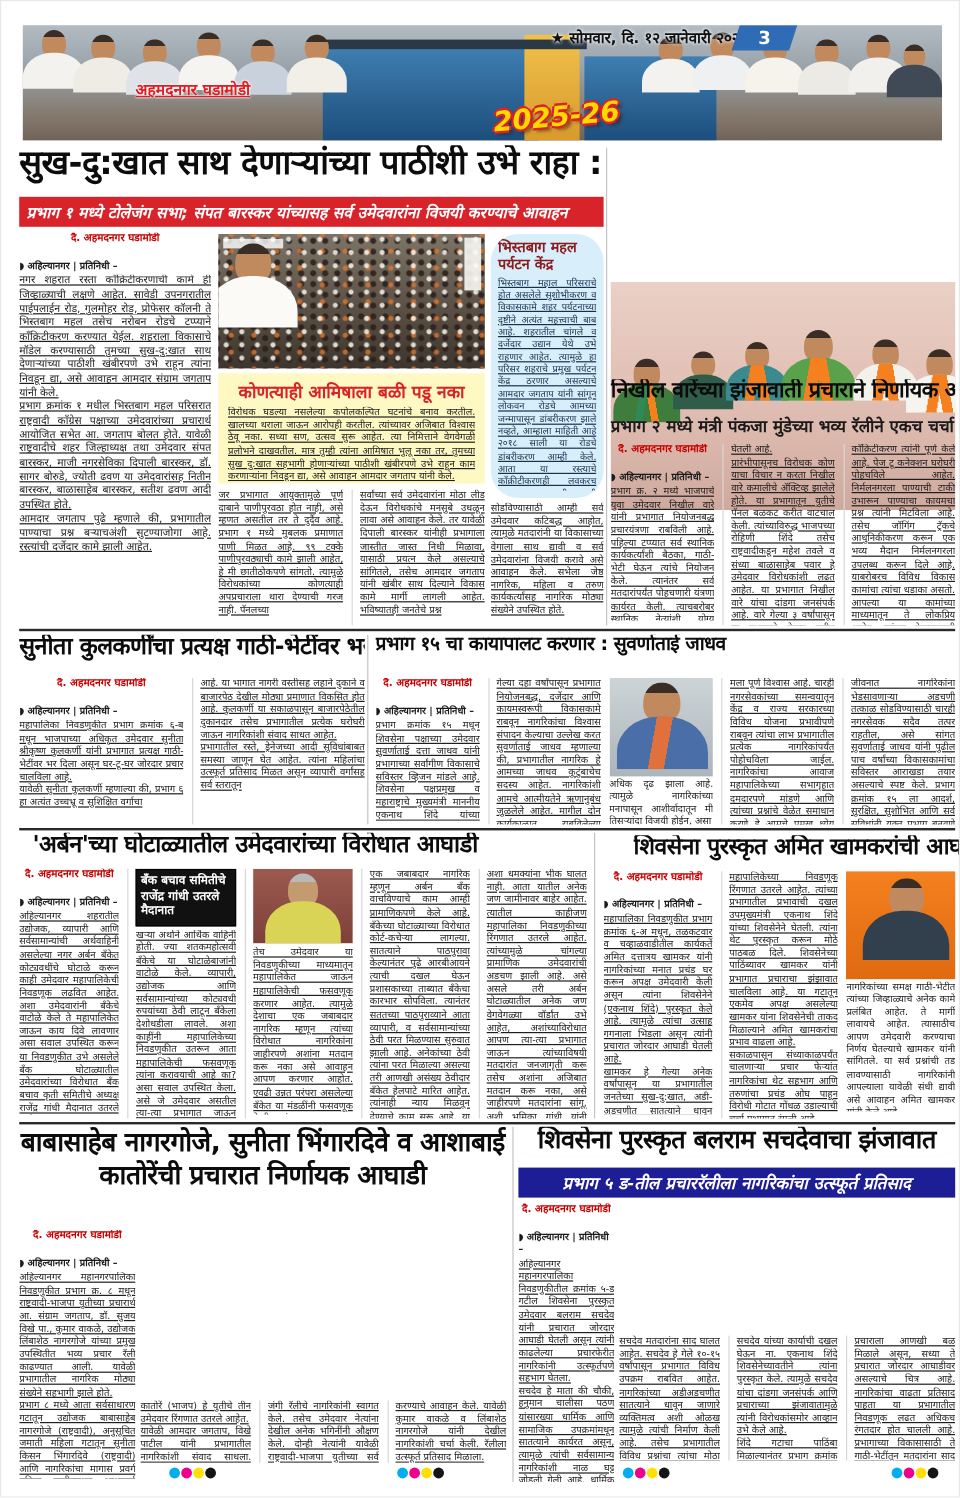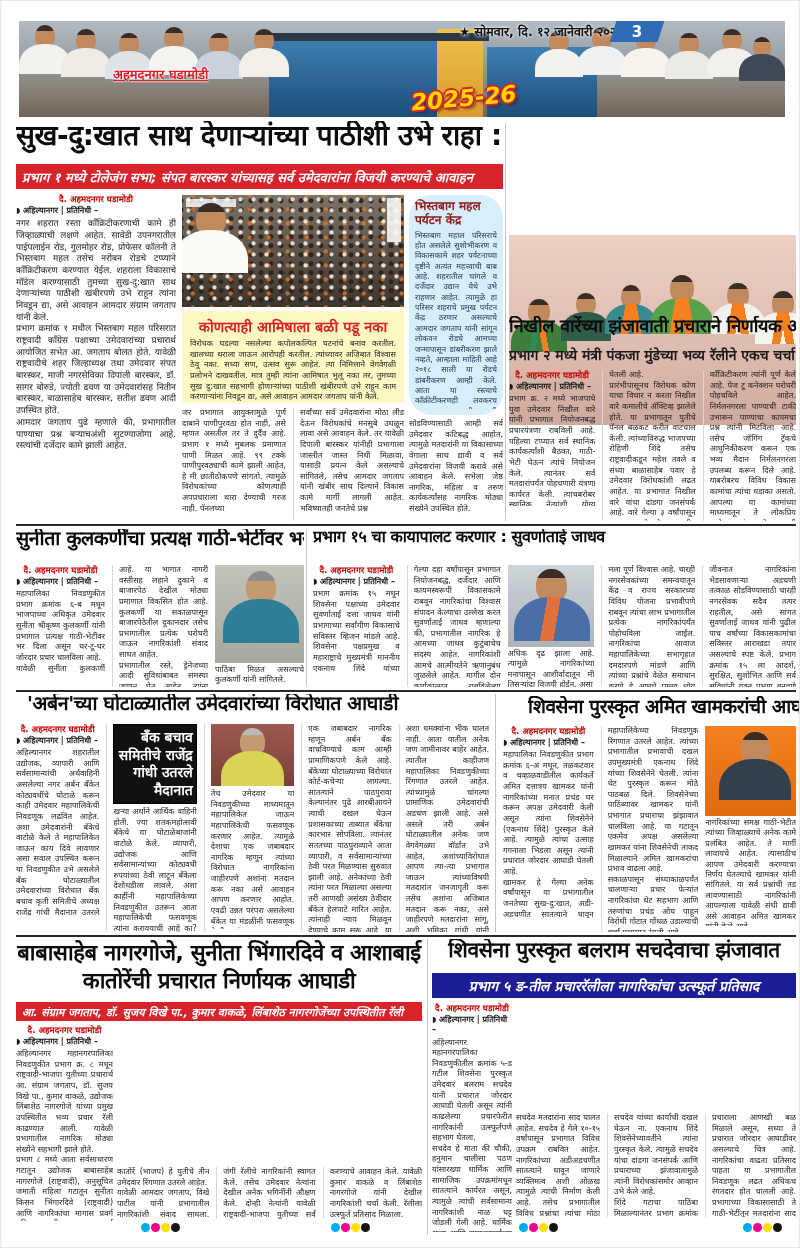--- a/index.html
+++ b/index.html
@@ -44,32 +44,32 @@
   .photo-stage{background:linear-gradient(180deg,#ead0c6 0%,#e0bdb2 55%,#cfa99e 100%);}
   .pcap{font-size:8px;line-height:1.3;text-align:justify;color:#1f1f1f;}
 
   
   .headline{font-weight:800;color:#0c0c0c;line-height:1.06;letter-spacing:-.4px;white-space:nowrap;overflow:hidden;}
   .headline.wrap{white-space:normal;text-align:center;}
   .band{display:flex;align-items:center;color:#fff;font-weight:700;overflow:hidden;white-space:nowrap;font-style:italic;}
   .band-red{background:#d8232a;padding:0 6px;}
   .band-blue{background:#1d1d96;justify-content:center;}
   .byline{color:#c70000;font-weight:800;font-size:8.6px;text-align:center;line-height:1.25;}
-  .dl{font-weight:700;font-size:8px;line-height:1.3;margin:1px 0 2px;}
-  .btxt{font-size:8px;line-height:1.33;text-align:justify;color:#1e1e1e;white-space:pre-line;overflow:hidden;}
+  .dl{font-weight:700;font-size:8px;line-height:1.3;margin:12px 0 2px;}
+  .btxt{font-size:8px;line-height:1.33;text-align:justify;color:#1e1e1e;white-space:pre-line;overflow:hidden;text-decoration:underline;}
   .cols{display:flex;}
   .cols .c{flex:1;overflow:hidden;}
   .cols .c + .c{margin-left:7px;border-left:1px solid #d8d8d8;padding-left:6px;}
 
   .alertbox{background:#fef9c3;padding:5px 8px;overflow:hidden;}
   .alertbox .t{color:#d8232a;font-weight:800;font-size:14.5px;text-align:center;margin-bottom:3px;white-space:nowrap;overflow:hidden;}
   .sidebox{background:#d9eefb;padding:5px 6px;overflow:hidden;}
   .sidebox .t{color:#8a1b1b;font-weight:800;font-size:12px;line-height:1.15;text-align:left;margin-bottom:3px;}
   .sidebox .btxt{color:#14324e;font-size:7.8px;}
-  .blackbox{background:#111;color:#fff;font-weight:700;font-size:14px;line-height:1.25;text-align:right;
+  .blackbox{background:#111;color:#fff;font-weight:700;font-size:10px;line-height:1.25;text-align:left;
             padding:4px 3px;border:1px solid #000;}
   .hr{background:#2a2a2a;}
   .vr{background:#c4c4c4;width:1px;}
 
   .cmyk{display:flex;gap:1px;}
   .cmyk i{width:9px;height:9px;border-radius:50%;display:block;}
   .d-c{background:#00aeef}.d-m{background:#ec008c}.d-y{background:#ffe000}.d-k{background:#151515}
 </style>
 </head>
 <body>
@@ -228,29 +228,20 @@
   <div class="abs headline" style="left:15px;top:528px;width:288px;height:32px;font-size:19.5px;">सुनीता कुलकर्णींचा प्रत्यक्ष गाठी-भेटींवर भर</div>
   <div class="abs cols" style="left:15px;top:564px;width:288px;height:122px;">
     <div class="c">
       <div class="byline">दै. अहमदनगर घडामोडी</div>
       <div class="dl">◗ अहिल्यानगर | प्रतिनिधी –</div>
       <div class="btxt" style="height:84px;">महापालिका निवडणुकीत प्रभाग क्रमांक ६-ब मधून भाजपाच्या अधिकृत उमेदवार सुनीता श्रीकृष्ण कुलकर्णी यांनी प्रभागात प्रत्यक्ष गाठी-भेटींवर भर दिला असून घर-टू-घर जोरदार प्रचार चालविला आहे.
     यावेळी सुनीता कुलकर्णी म्हणाल्या की, प्रभाग ६ हा अत्यंत उच्चभ्रू व सुशिक्षित वर्गाचा</div>
     </div>
     <div class="c btxt">आहे. या भागात नागरी वस्तीसह लहाने दुकाने व बाजारपेठ देखील मोठ्या प्रमाणात विकसित होत आहे. कुलकर्णी या सकाळपासून बाजारपेठेतील दुकानदार तसेच प्रभागातील प्रत्येक घरोघरी जाऊन नागरिकांशी संवाद साधत आहेत.
     प्रभागातील रस्ते, ड्रेनेजच्या आदी सुविधांबाबत समस्या जाणून घेत आहेत. त्यांना महिलांचा उत्स्फूर्त प्रतिसाद मिळत असून व्यापारी वर्गांसह सर्व स्तरातून</div>
-    <div class="c" style="border-left:none;padding-left:0;">
-      <div class="photo" style="width:92px;height:98px;background:linear-gradient(180deg,#c2c2ba,#a8a89f);">
-        <div class="mperson" style="left:8px;width:76px;height:92px;--s:#2e7f96">
-            <div class="hd" style="background:linear-gradient(180deg,#8d8d8d 0 30%,#c49a70 30%);"></div>
-            <div class="bd"></div>
-          </div>
-      </div>
-      <div class="pcap" style="margin-top:2px;">पाठिंबा मिळत असल्याचे कुलकर्णी यांनी सांगितले.</div>
-    </div>
   </div>
 
   <div class="abs vr" style="left:305px;top:528px;height:158px;"></div>
   <div class="abs headline" style="left:312px;top:528px;width:483px;height:32px;font-size:16px;">प्रभाग १५ चा कायापालट करणार : सुवर्णाताई जाधव</div>
   <div class="abs cols" style="left:312px;top:564px;width:483px;height:122px;">
     <div class="c">
       <div class="byline">दै. अहमदनगर घडामोडी</div>
       <div class="dl">◗ अहिल्यानगर | प्रतिनिधी –</div>
       <div class="btxt" style="height:84px;">प्रभाग क्रमांक १५ मधून शिवसेना पक्षाच्या उमेदवार सुवर्णाताई दत्ता जाधव यांनी प्रभागाच्या सर्वांगीण विकासाचे सविस्तर व्हिजन मांडले आहे. शिवसेना पक्षप्रमुख व महाराष्ट्राचे मुख्यमंत्री माननीय एकनाथ शिंदे यांच्या नेतृत्वाखाली आगामी पाच वर्षांत प्रभागाचा कायापालट करण्याचा निर्धार त्यांनी व्यक्त केला.</div>
     </div>
@@ -314,21 +305,20 @@
             <div class="bd"></div>
           </div>
       </div>
       <div class="pcap" style="margin-top:2px;height:108px;overflow:hidden;">नागरिकांच्या समक्ष गाठी-भेटीत त्यांच्या जिव्हाळ्याचे अनेक कामे प्रलंबित आहेत. ते मार्गी लावायचे आहेत. त्यासाठीच आपण उमेदवारी करण्याचा निर्णय घेतल्याचे खामकर यांनी सांगितले. या सर्व प्रश्नांची तड लावण्यासाठी नागरिकांनी आपल्याला यावेळी संधी द्यावी असे आवाहन अमित खामकर यांनी केले आहे.</div>
     </div>
   </div>
 
   <div class="abs hr" style="left:15px;top:934px;width:780px;height:1.5px;"></div>
 
   <div class="abs headline wrap" style="left:15px;top:938px;width:406px;height:60px;font-size:22px;line-height:1.25;">बाबासाहेब नागरगोजे,  सुनीता भिंगारदिवे व आशाबाई कातोरेंची प्रचारात निर्णायक आघाडी</div>
-  <div class="abs band band-red" style="left:15px;top:1001px;width:406px;height:19px;font-size:11px;">आ. संग्राम जगताप, डॉ. सुजय विखे पा., कुमार वाकळे, लिंबाशेठ नागरगोजेंच्या उपस्थितीत रॅली</div>
   <div class="abs" style="left:15px;top:1024px;width:97px;height:210px;overflow:hidden;">
     <div class="byline">दै. अहमदनगर घडामोडी</div>
     <div class="dl">◗ अहिल्यानगर | प्रतिनिधी –</div>
     <div class="btxt" style="height:172px;">अहिल्यानगर महानगरपालिका निवडणुकीत प्रभाग क्र. ८ मधून राष्ट्रवादी-भाजपा युतीच्या प्रचारार्थ आ. संग्राम जगताप, डॉ. सुजय विखे पा., कुमार वाकळे, उद्योजक लिंबाशेठ नागरगोजे यांच्या प्रमुख उपस्थितीत भव्य प्रचार रॅली काढण्यात आली. यावेळी प्रभागातील नागरिक मोठ्या संख्येने सहभागी झाले होते.
     प्रभाग ८ मध्ये आता सर्वसाधारण गटातून उद्योजक बाबासाहेब नागरगोजे (राष्ट्रवादी), अनुसूचित जमाती महिला गटातून सुनीता किसन भिंगारदिवे (राष्ट्रवादी) आणि नागरिकांचा मागास प्रवर्ग महिला राखीवमधून आशाबाई लोभाजी</div>
   </div>
 
   <div class="abs cols" style="left:116px;top:1166px;width:305px;height:52px;">
     <div class="c btxt">कातोरें (भाजप) हे युतीचे तीन उमेदवार रिंगणात उतरले आहेत.
     यावेळी आमदार जगताप, विखे पाटील यांनी प्रभागातील नागरिकांशी संवाद साधला. ठिकठिकाणी या</div>

